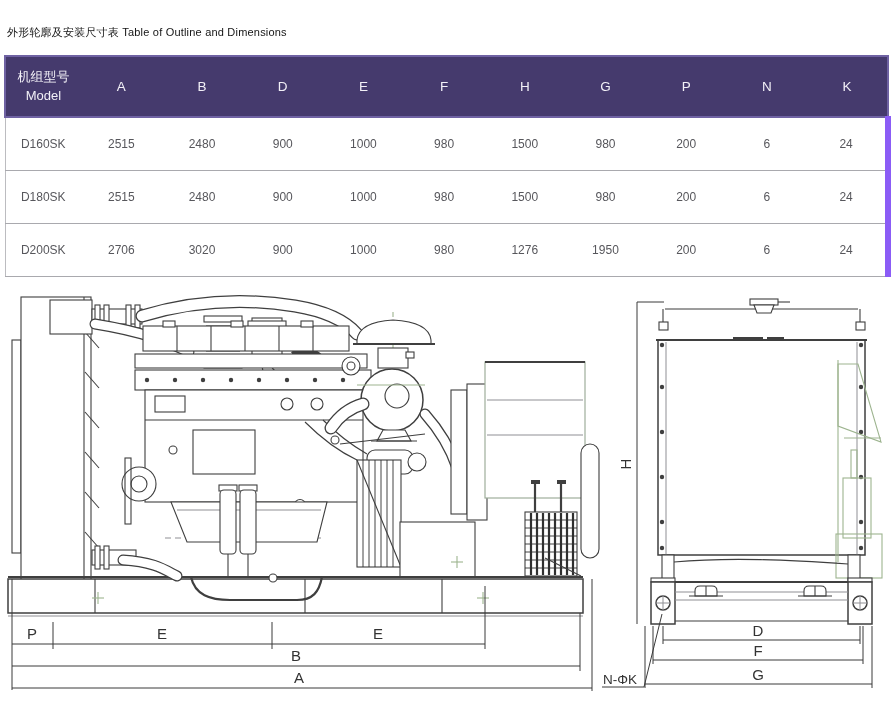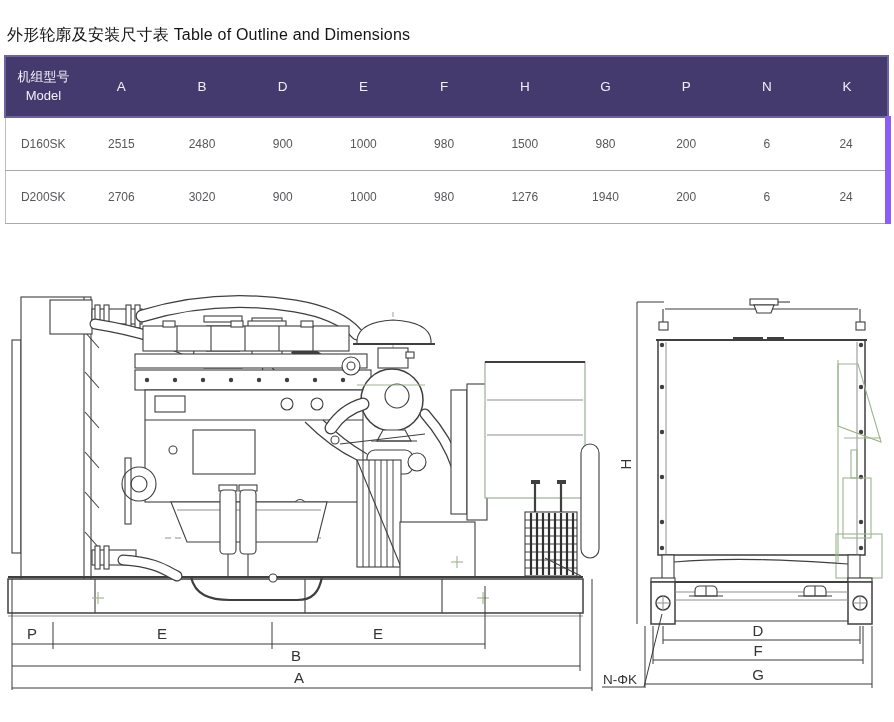--- a/index.html
+++ b/index.html
@@ -1,19 +1,19 @@
 <!DOCTYPE html>
 <html><head>
 <meta charset="utf-8">
 <style>
   html,body{margin:0;padding:0;background:#fff;}
   #screen{position:relative;width:894px;height:722px;background:#fff;overflow:hidden;
           font-family:"Liberation Sans",sans-serif;}
   
-  .page-title{position:absolute;left:7px;top:25px;font-size:16px;color:#141414;
+  .page-title{position:absolute;left:7px;top:25px;font-size:11px;color:#141414;
               letter-spacing:.2px;white-space:nowrap;}
   
   table.dims{position:absolute;left:4px;top:55px;width:887px;border-collapse:collapse;
              table-layout:fixed;}
   table.dims thead th{background:#453a6d;color:#f2f0f7;height:57px;font-size:13.5px;
              font-weight:400;text-align:center;vertical-align:middle;
              border-top:2px solid #6f62a3;border-bottom:2px solid #6f62a3;}
   table.dims thead th:first-child{border-left:2px solid #6f62a3;}
   table.dims thead th:last-child{border-right:2px solid #6f62a3;}
   .model-th div{line-height:1.45;font-weight:400;font-size:13px;}
@@ -90,28 +90,41 @@
         <td>900</td>
         <td>1000</td>
         <td>980</td>
         <td>1500</td>
         <td>980</td>
         <td>200</td>
         <td>6</td>
         <td>24</td>
       </tr>
       <tr>
+        <td>D180SK</td>
+        <td>2515</td>
+        <td>2480</td>
+        <td>900</td>
+        <td>1000</td>
+        <td>980</td>
+        <td>1500</td>
+        <td>980</td>
+        <td>200</td>
+        <td>6</td>
+        <td>24</td>
+      </tr>
+      <tr>
         <td>D200SK</td>
         <td>2706</td>
         <td>3020</td>
         <td>900</td>
         <td>1000</td>
         <td>980</td>
         <td>1276</td>
-        <td>1940</td>
+        <td>1950</td>
         <td>200</td>
         <td>6</td>
         <td>24</td>
       </tr>
     </tbody>
   </table>
 
   <div id="drawings">
 
     <svg id="sideView" width="620" height="404" viewBox="0 0 620 404">

